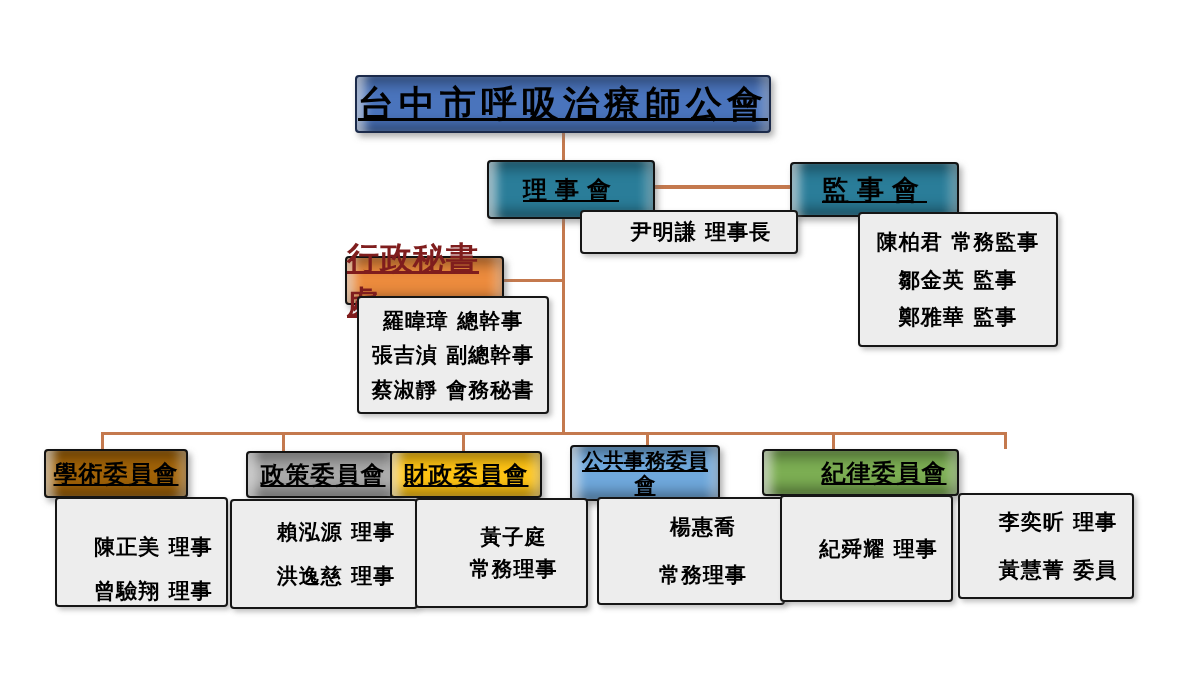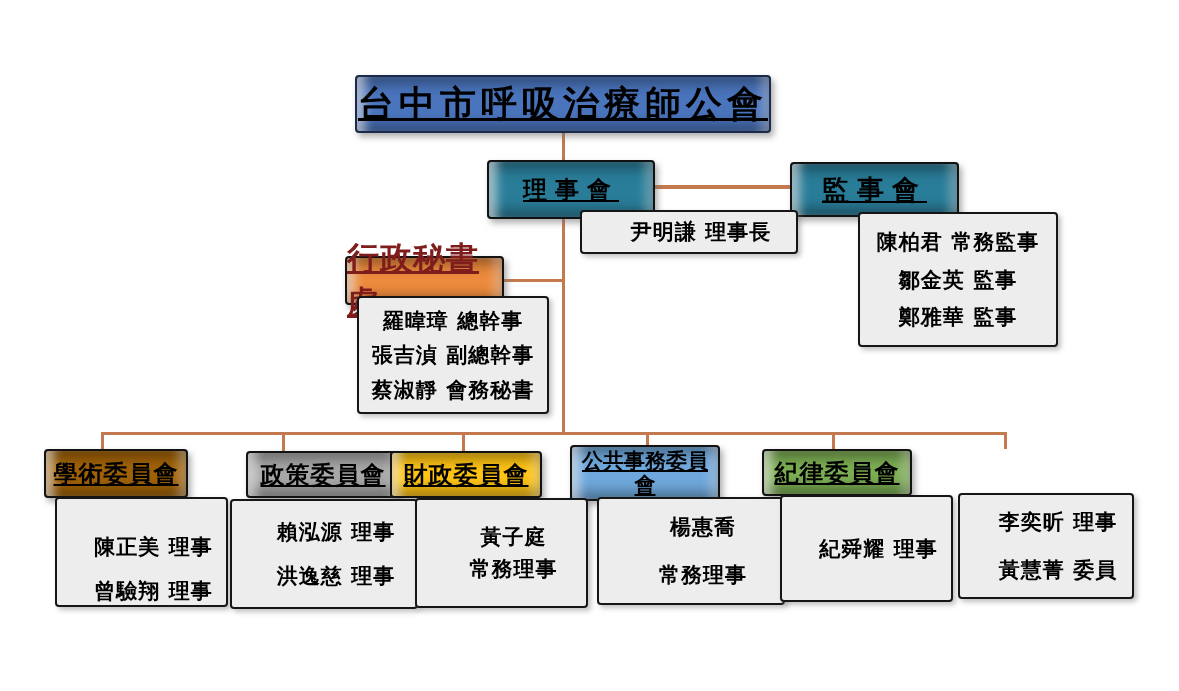--- a/index.html
+++ b/index.html
@@ -25,21 +25,21 @@
   }
   .root-box{left:355px;top:75px;width:412px;height:54px;background:#4a74bc;border-color:#1b2a4a;font-size:36px;letter-spacing:5px;}
   .board-box{left:487px;top:160px;width:164px;height:55px;background:#2a7d99;font-size:24px;letter-spacing:8px;}
   .sup-box{left:790px;top:162px;width:165px;height:51px;background:#2a7d99;font-size:27px;letter-spacing:8px;}
   .sec-box{left:345px;top:256px;width:155px;height:45px;background:#ec8b3d;font-size:32px;letter-spacing:1px;color:#7f1d1d;}
   .com{font-size:24px;letter-spacing:1px;}
   .com1{left:34px;top:449px;width:140px;height:45px;background:#a16207;margin-left:10px;}
   .com2{left:210px;top:451px;width:150px;height:43px;background:#a9a9a9;margin-left:36px;}
   .com3{left:390px;top:451px;width:148px;height:43px;background:#ffc414;}
   .com4{left:570px;top:445px;width:146px;height:52px;background:#6fa8dc;font-size:21px;line-height:1.15;text-align:center;letter-spacing:0;}
-  .com5{left:762px;top:449px;width:146px;height:43px;background:#7cae53;}
+  .com5{left:762px;top:449px;width:146px;height:43px;background:#7cae53;padding-left:47px;}
   .com6{left:938px;top:449px;width:149px;height:43px;background:#ae5f5f;}
   
   .mbox{
     position:absolute;background:#ededed;border:2px solid #161616;border-radius:4px;
     display:flex;flex-direction:column;align-items:center;justify-content:space-evenly;
     font-weight:bold;z-index:3;box-shadow:3px 3px 5px rgba(120,120,120,.45);padding-left:24px;
   }
   .mline{white-space:nowrap;font-size:21px;letter-spacing:1px;}
   .chair-box{left:580px;top:210px;width:190px;height:40px;font-size:22px;}
   .supm-box{left:858px;top:212px;width:196px;height:123px;padding:4px 0;}

